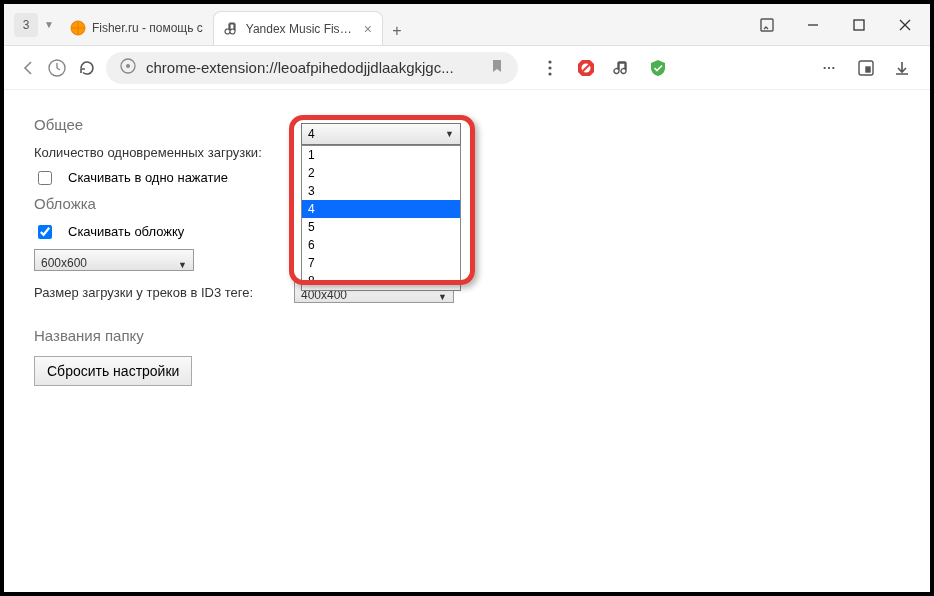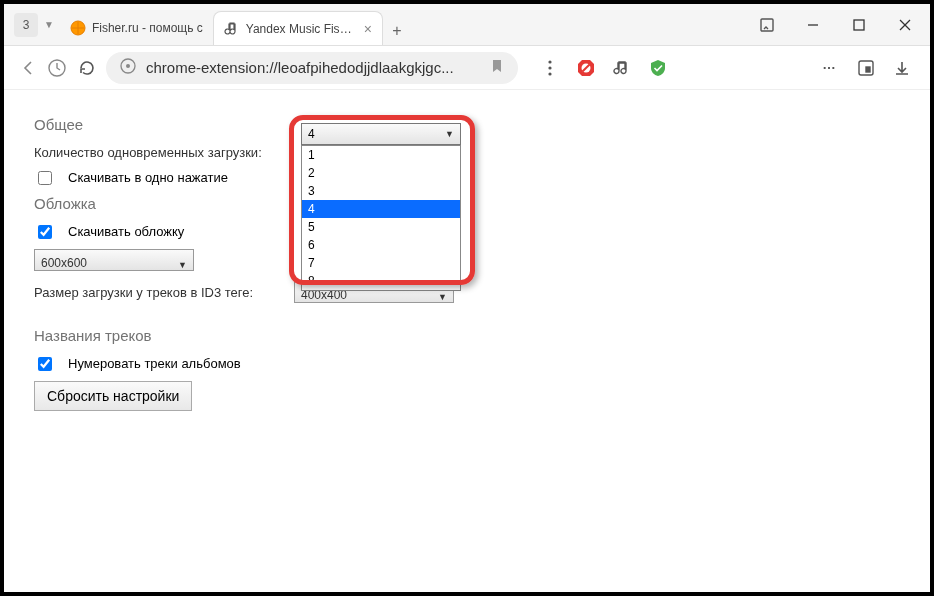--- a/index.html
+++ b/index.html
@@ -190,25 +190,21 @@
       </div>
     </div>
     <div class="row">
       <span class="label-col">Размер загрузки у треков в ID3 теге:</span>
       <div class="select-box">
         <span>400x400</span>
         <span class="select-arrow">▼</span>
       </div>
     </div>
 
-    <div class="section-title" style="margin-top:24px">Названия треков</div>
-    <div class="checkbox-row">
-      <input type="checkbox" checked="" style="">
-      <label>Нумеровать треки альбомов</label>
-    </div>
+    <div class="section-title" style="margin-top:24px">Названия папку</div>
 
     <button class="btn">Сбросить настройки</button>
 
     <div class="dropdown-wrap">
       <div class="red-border"></div>
       <div class="dd-select">
         <span>4</span>
         <span class="select-arrow">▼</span>
       </div>
       <div class="dd-list">

